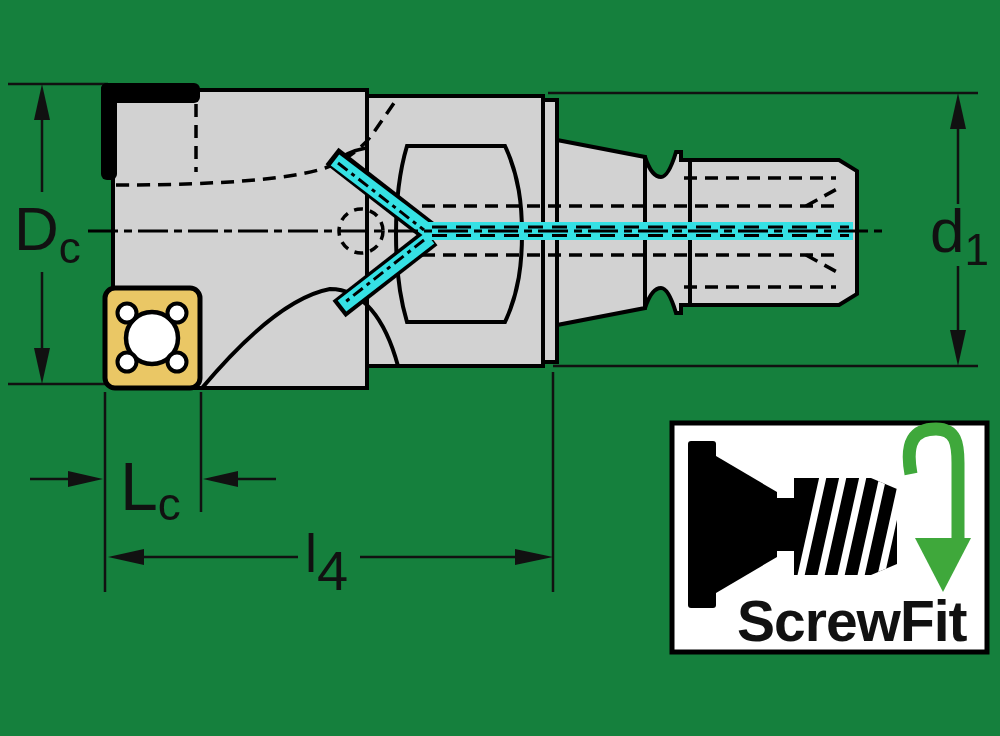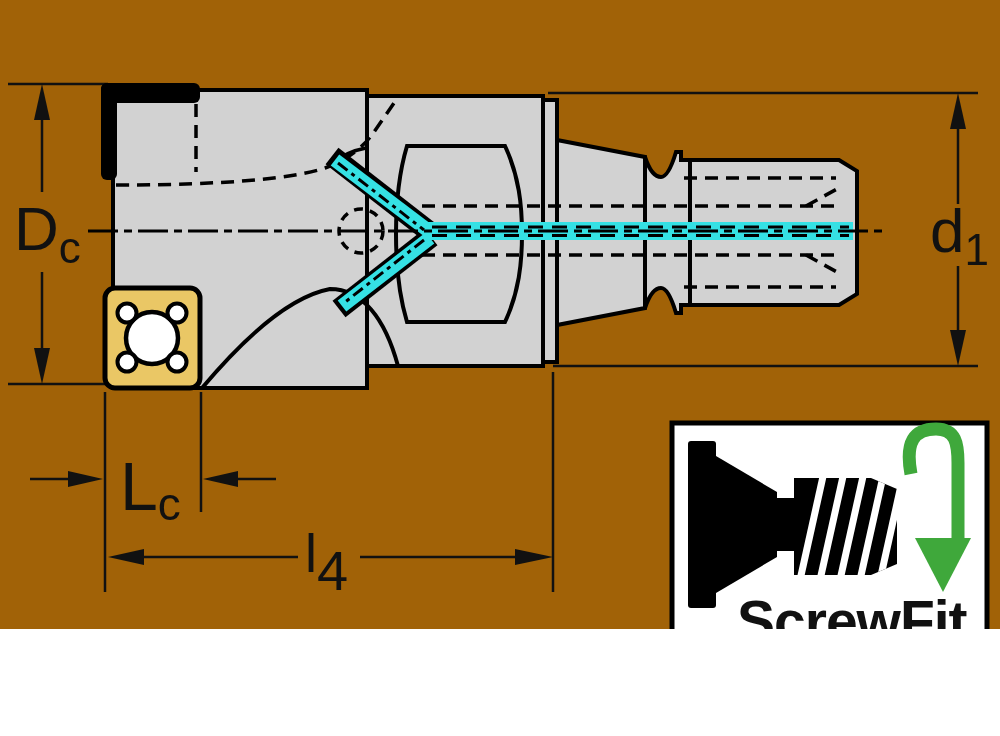--- a/index.html
+++ b/index.html
@@ -1,17 +1,17 @@
 <!DOCTYPE html>
 <html><head>
 <meta charset="utf-8">
 <style>
   html,body{margin:0;padding:0;background:#ffffff;}
   #stage{
-    position:relative;width:1000px;height:629px;background:#a16207;
+    position:relative;width:1000px;height:736px;background:#15803d;
     font-family:"Liberation Sans", sans-serif;overflow:hidden;
   }
   svg{position:absolute;left:0;top:0;}
   text{font-family:"Liberation Sans", sans-serif;fill:#111;}
   .dimtxt{font-weight:400;}
   .badge-label{font-weight:700;letter-spacing:-1px;}
 </style>
 </head>
 <body>
 

